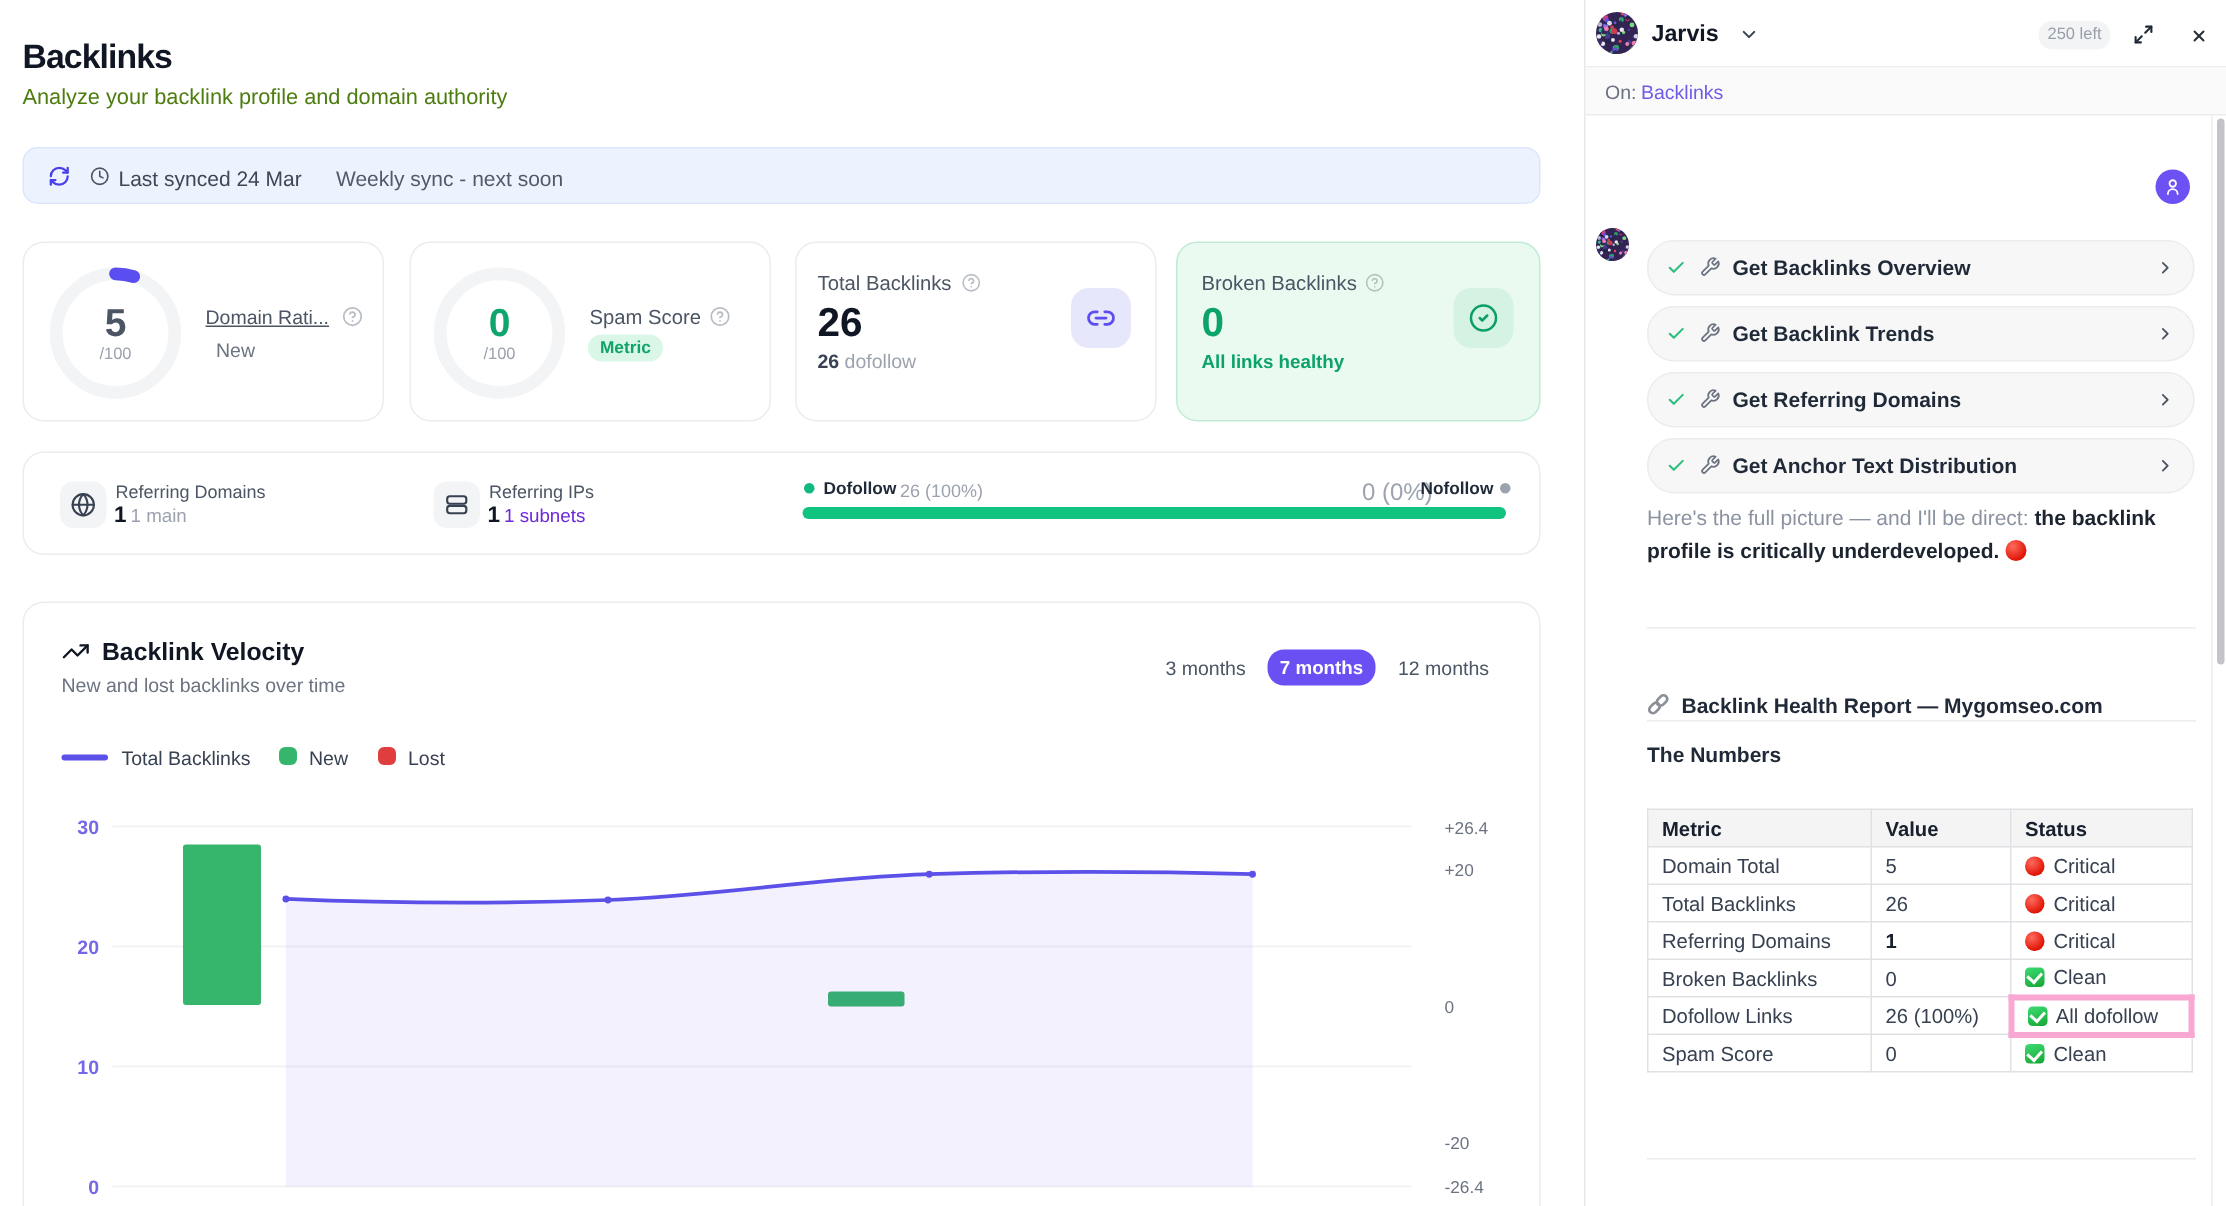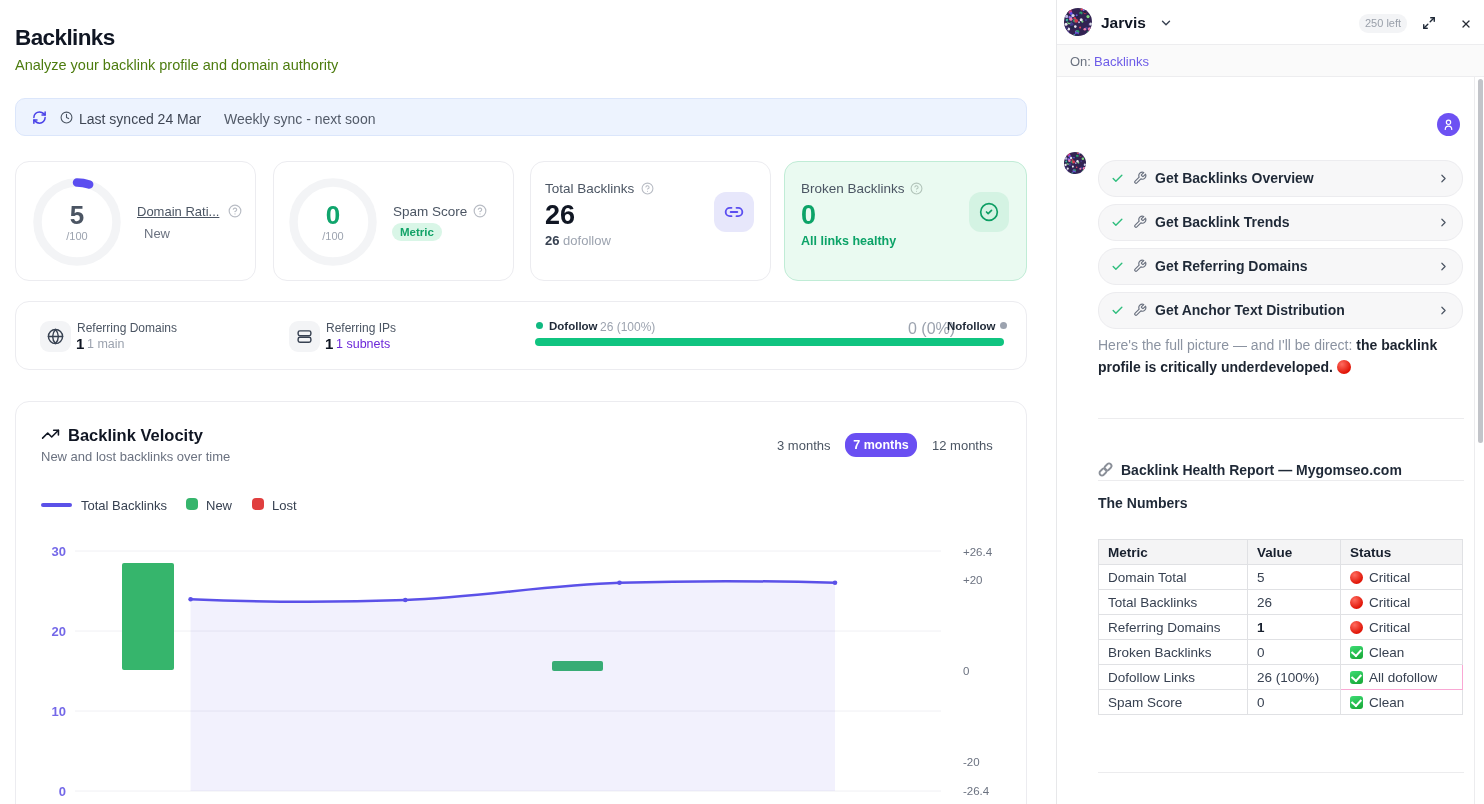--- a/index.html
+++ b/index.html
@@ -454,21 +454,21 @@
             <td style="border:1px solid #e0e1e4;padding:3px 9px;"><span class="em-red"></span>Critical</td>
           </tr>
       <tr>
             <td style="border:1px solid #e0e1e4;padding:3px 9px;height:25px;box-sizing:border-box;">Broken Backlinks</td>
             <td style="border:1px solid #e0e1e4;padding:3px 9px;">0</td>
             <td style="border:1px solid #e0e1e4;padding:3px 9px;"><span class="em-green"></span>Clean</td>
           </tr>
       <tr>
             <td style="border:1px solid #e0e1e4;padding:3px 9px;height:25px;box-sizing:border-box;">Dofollow Links</td>
             <td style="border:1px solid #e0e1e4;padding:3px 9px;">26 (100%)</td>
-            <td style="border:1px solid #f9a8d4;padding:3px 9px;"><span class="em-green"></span>All dofollow</td>
+            <td style="border:4px solid #f9a8d4;padding:3px 9px;"><span class="em-green"></span>All dofollow</td>
           </tr>
       <tr>
             <td style="border:1px solid #e0e1e4;padding:3px 9px;height:25px;box-sizing:border-box;">Spam Score</td>
             <td style="border:1px solid #e0e1e4;padding:3px 9px;">0</td>
             <td style="border:1px solid #e0e1e4;padding:3px 9px;"><span class="em-green"></span>Clean</td>
           </tr>
     </tbody>
       </table>
   </div>
 

